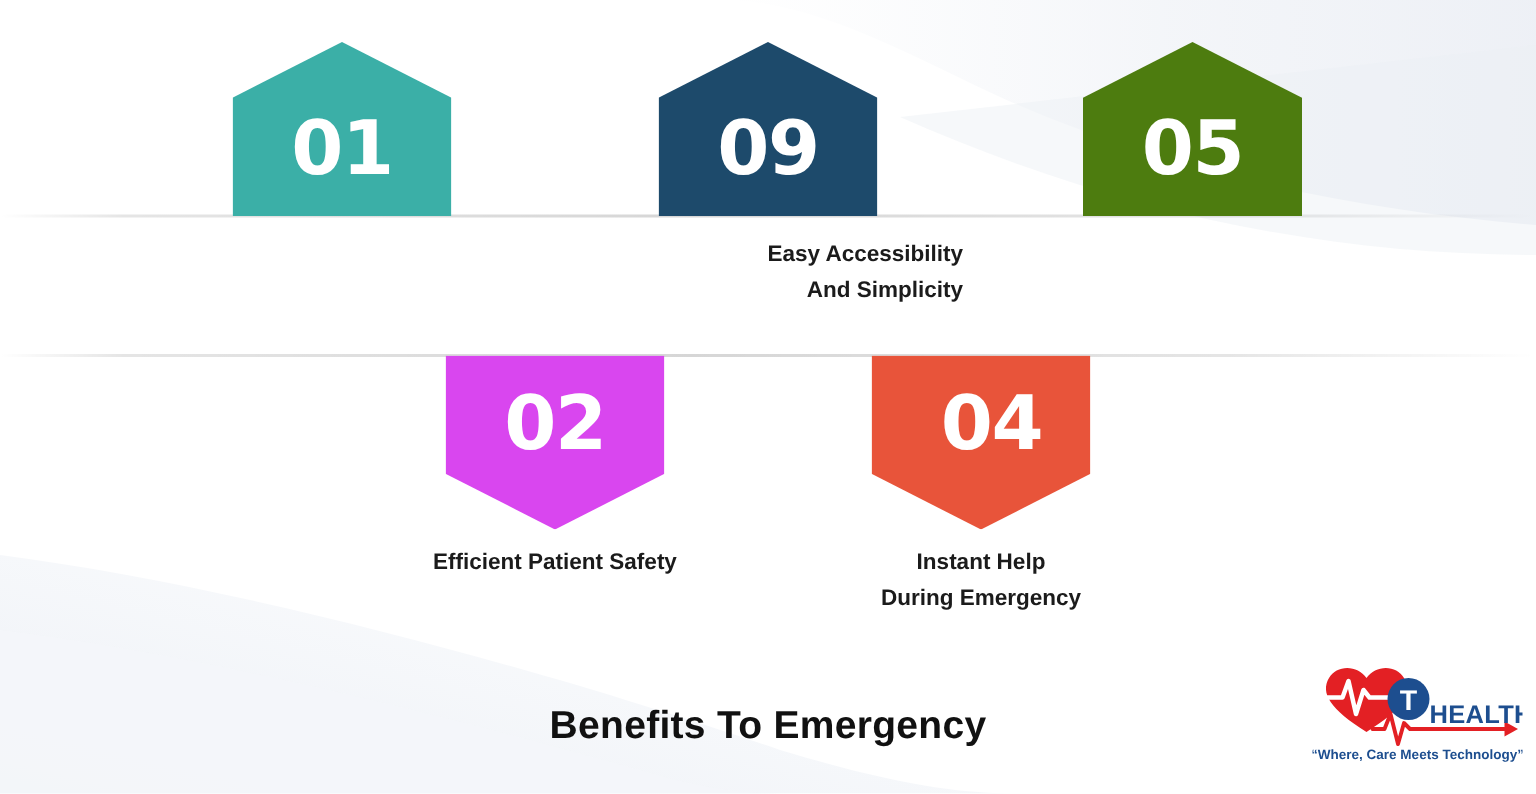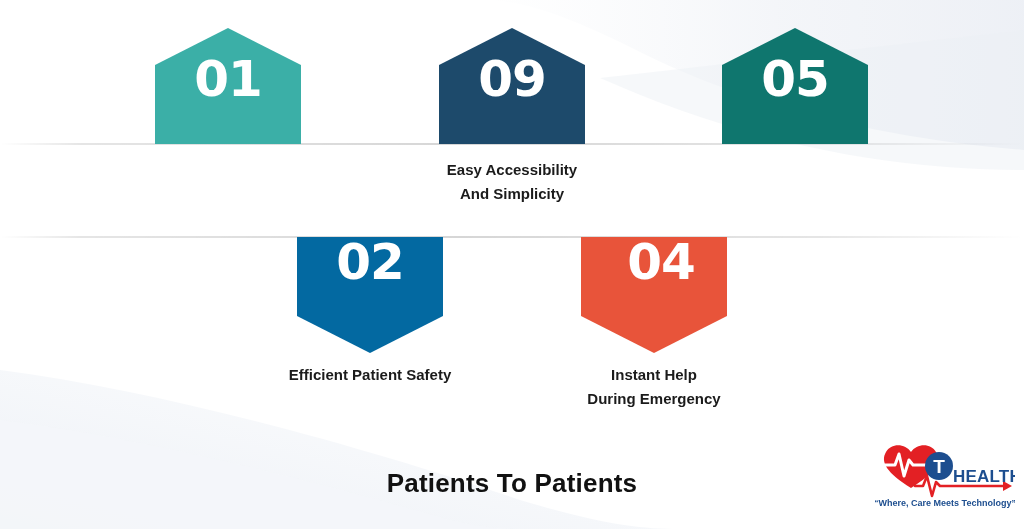--- a/index.html
+++ b/index.html
@@ -42,20 +42,21 @@
   
   #stage { position:absolute; inset:0; }
 
   .node {
     position:absolute;
   }
 
   .shape {
     position:relative;
     display:flex;
+    align-items:center;
     justify-content:center;
   }
   .shape.up {
     
     clip-path:polygon(0% 32%, 50% 0%, 100% 32%, 100% 100%, 0% 100%);
   }
   .shape.down {
     
     clip-path:polygon(0% 0%, 100% 0%, 100% 68%, 50% 100%, 0% 68%);
   }
@@ -132,48 +133,48 @@
   <div class="node" style="left:155px; top:28px; width:146px;">
     <div class="shape up" style="width:146px; height:116px; background:#3BAFA7;">
       <span class="num">01</span>
     </div>
   </div>
 
   <div class="node" style="left:439px; top:28px; width:146px;">
     <div class="shape up" style="width:146px; height:116px; background:#1D4A6B;">
       <span class="num">09</span>
     </div>
-    <div class="label" style="left:-57px; top:130px;">Easy Accessibility
+    <div class="label" style="left:-57px; top:130px;text-align:right;">Easy Accessibility
 And Simplicity</div>
   </div>
 
   <div class="node" style="left:722px; top:28px; width:146px;">
-    <div class="shape up" style="width:146px; height:116px; background:#0f766e;">
+    <div class="shape up" style="width:146px; height:116px; background:#4d7c0f;">
       <span class="num">05</span>
     </div>
   </div>
 
   <div class="node" style="left:297px; top:237px; width:146px;">
-    <div class="shape down" style="width:146px; height:116px; background:#0369a1;">
+    <div class="shape down" style="width:146px; height:116px; background:#d946ef;">
       <span class="num">02</span>
     </div>
     <div class="label" style="left:-57px; top:126px;">Efficient Patient Safety</div>
   </div>
 
   <div class="node" style="left:581px; top:237px; width:146px;">
     <div class="shape down" style="width:146px; height:116px; background:#E8543A;padding-left:14px;">
       <span class="num">04</span>
     </div>
     <div class="label" style="left:-57px; top:126px;">Instant Help
 During Emergency</div>
   </div>
 
 </div>
 
-<div id="page-title">Patients To Patients</div>
+<div id="page-title">Benefits To Emergency</div>
 
 <div id="brand-logo">
   <svg width="140" height="82" viewBox="0 0 140 82" aria-hidden="true">
 
     <g>
       <path d="M36,12 C30,3 16,3 11,12 C5,22 12,33 36,48 C60,33 67,22 61,12 C56,3 42,3 36,12 Z" fill="#E32024"></path>
     </g>
 
     <g>
       <polyline points="10,25 20,25 24,14 29,36 34,20 38,25 62,25" fill="none" stroke="#ffffff" stroke-width="3" stroke-linejoin="round" stroke-linecap="round"></polyline>

